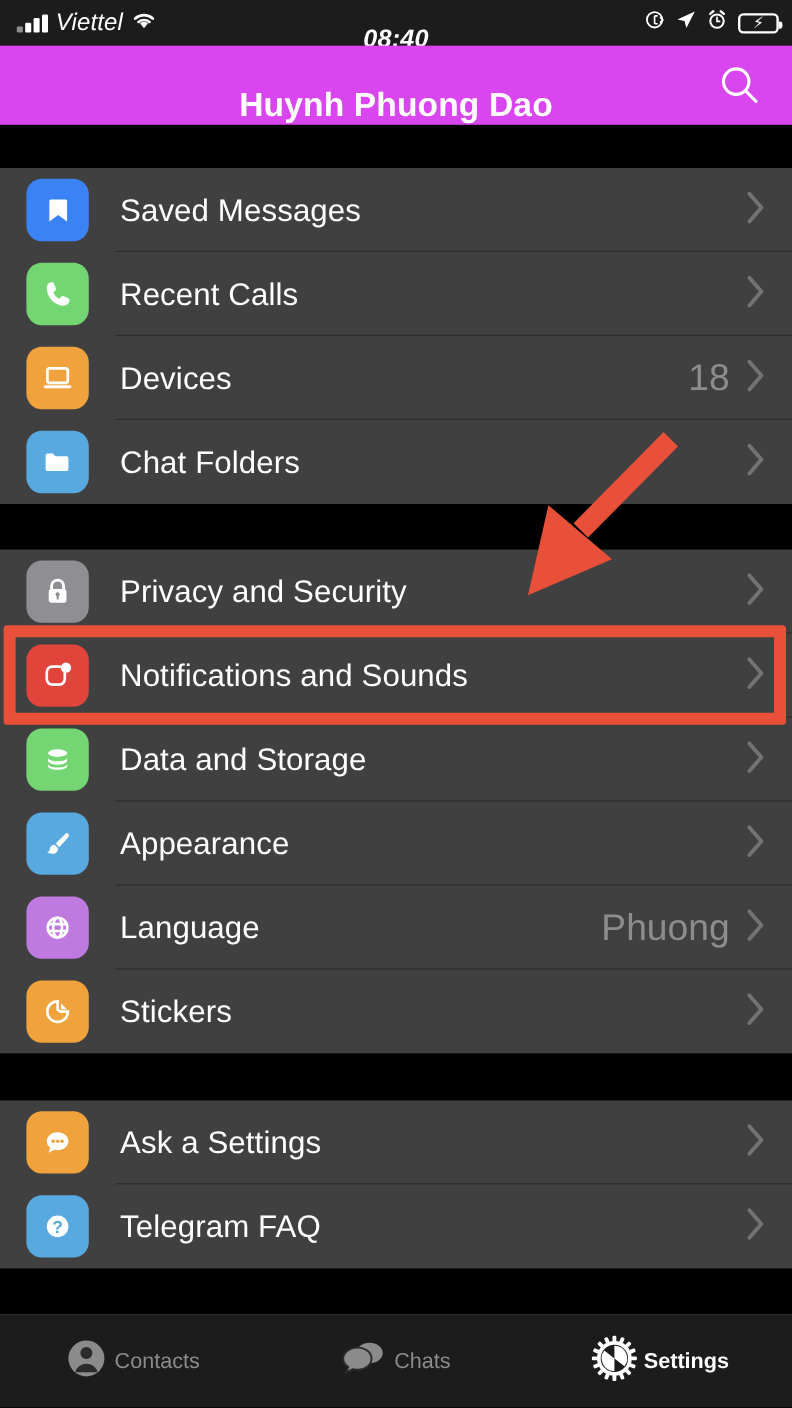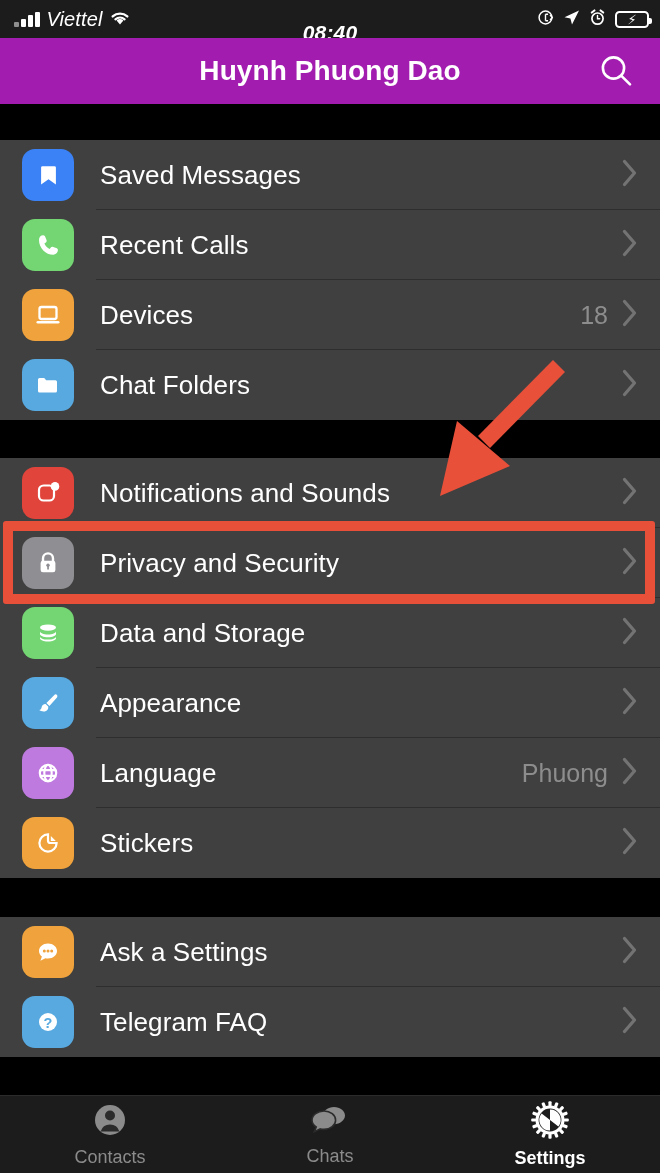--- a/index.html
+++ b/index.html
@@ -31,21 +31,21 @@
     position:relative;box-sizing:border-box;padding:1.5px;
   }
   .batt:after{content:"";position:absolute;right:-4.5px;top:5px;width:2.5px;height:6px;
     background:#fff;border-radius:0 2px 2px 0;}
   .batt .fill{width:100%;height:100%;background:#4cd964;border-radius:2px;}
   .batt .bolt{position:absolute;left:0;right:0;top:50%;transform:translateY(-50%);
     text-align:center;font-size:13px;line-height:1;color:#fff;font-weight:bold;}
 
   
   .navbar{
-    height:66px;background:#a21caf;position:relative;display:flex;align-items:center;
+    height:66px;background:#d946ef;position:relative;display:flex;align-items:flex-end;
     justify-content:center;
   }
   .nav-title{color:#fff;font-size:28px;font-weight:600;letter-spacing:.1px;}
   .nav-search{position:absolute;right:22px;top:50%;transform:translateY(-50%);
     width:44px;height:44px;display:flex;align-items:center;justify-content:center;cursor:pointer;}
 
   
   .gap{background:#000;width:100%;}
   .group{background:#404040;width:100%;}
   .row{
@@ -56,29 +56,29 @@
     position:absolute;left:96px;right:0;bottom:0;height:1px;background:#2e2e2e;
   }
   .row:last-child .sep{display:none;}
   .tile{
     width:52px;height:52px;border-radius:13px;flex:none;
     display:flex;align-items:center;justify-content:center;
   }
   .label{
     color:#fff;font-size:26px;margin-left:26px;flex:1;letter-spacing:.1px;white-space:nowrap;
   }
-  .value{color:#8d8d8d;font-size:25px;margin-right:14px;}
+  .value{color:#8d8d8d;font-size:31px;margin-right:14px;}
   .chev{margin-right:22px;flex:none;opacity:.85;}
 
   
   .tabbar{
     position:absolute;left:0;bottom:0;width:660px;height:78px;background:#1c1c1c;
     display:flex;border-top:1px solid #2b2b2b;box-sizing:border-box;
   }
-  .tab{flex:1;display:flex;flex-direction:column;align-items:center;justify-content:center;
+  .tab{flex:1;display:flex;flex-direction:row;align-items:center;justify-content:center;
     gap:4px;cursor:pointer;}
   .tab .tlabel{font-size:18px;color:#8b8b8b;}
   .tab.active .tlabel{color:#fff;font-weight:bold;}
 
   
   .hl-box{
     position:absolute;border:10px solid #e8503a;border-radius:3px;
     pointer-events:none;box-sizing:border-box;
   }
   .arrow{position:absolute;pointer-events:none;}
@@ -213,46 +213,46 @@
       </div>
 
     </div>
   </div>
 
   <div class="gap" style="height:38px"></div>
 
   <div class="group">
 
     <div class="row">
+      <div class="tile" style="background:#8e8e93">
+        <svg width="30" height="30" viewBox="0 0 30 30">
+          <path d="M10 13 v-2.6 a5 5 0 0 1 10 0 V13" stroke="#fff" stroke-width="2.4" fill="none"></path>
+          <rect x="7.6" y="12.8" width="14.8" height="11.4" rx="2.3" fill="#fff"></rect>
+          <circle cx="15" cy="17.3" r="1.7" fill="#8e8e93"></circle>
+          <rect x="14.2" y="17.3" width="1.7" height="4.2" fill="#8e8e93"></rect>
+        </svg>
+      </div>
+      <div class="label">Privacy and Security</div>
+      <div class="value"></div>
+      <div class="chev">
+        <svg width="16" height="28" viewBox="0 0 16 28">
+            <path d="M2.5 2.5 L12.5 14 L2.5 25.5" stroke="#7d7d7d" stroke-width="3.2" fill="none" stroke-linecap="round" stroke-linejoin="round"></path>
+          </svg>
+      </div>
+      <div class="sep"></div>
+    </div>
+
+    <div class="row">
       <div class="tile" style="background:#e0443a">
         <svg width="32" height="32" viewBox="0 0 32 32">
           <rect x="7" y="8.5" width="15" height="15" rx="4.6" stroke="#fff" stroke-width="2.2" fill="none"></rect>
           <circle cx="23" cy="9.4" r="4.3" fill="#fff"></circle>
         </svg>
       </div>
       <div class="label">Notifications and Sounds</div>
-      <div class="value"></div>
-      <div class="chev">
-        <svg width="16" height="28" viewBox="0 0 16 28">
-            <path d="M2.5 2.5 L12.5 14 L2.5 25.5" stroke="#7d7d7d" stroke-width="3.2" fill="none" stroke-linecap="round" stroke-linejoin="round"></path>
-          </svg>
-      </div>
-      <div class="sep"></div>
-    </div>
-
-    <div class="row">
-      <div class="tile" style="background:#8e8e93">
-        <svg width="30" height="30" viewBox="0 0 30 30">
-          <path d="M10 13 v-2.6 a5 5 0 0 1 10 0 V13" stroke="#fff" stroke-width="2.4" fill="none"></path>
-          <rect x="7.6" y="12.8" width="14.8" height="11.4" rx="2.3" fill="#fff"></rect>
-          <circle cx="15" cy="17.3" r="1.7" fill="#8e8e93"></circle>
-          <rect x="14.2" y="17.3" width="1.7" height="4.2" fill="#8e8e93"></rect>
-        </svg>
-      </div>
-      <div class="label">Privacy and Security</div>
       <div class="value"></div>
       <div class="chev">
         <svg width="16" height="28" viewBox="0 0 16 28">
             <path d="M2.5 2.5 L12.5 14 L2.5 25.5" stroke="#7d7d7d" stroke-width="3.2" fill="none" stroke-linecap="round" stroke-linejoin="round"></path>
           </svg>
       </div>
       <div class="sep"></div>
     </div>
 
     <div class="row">

